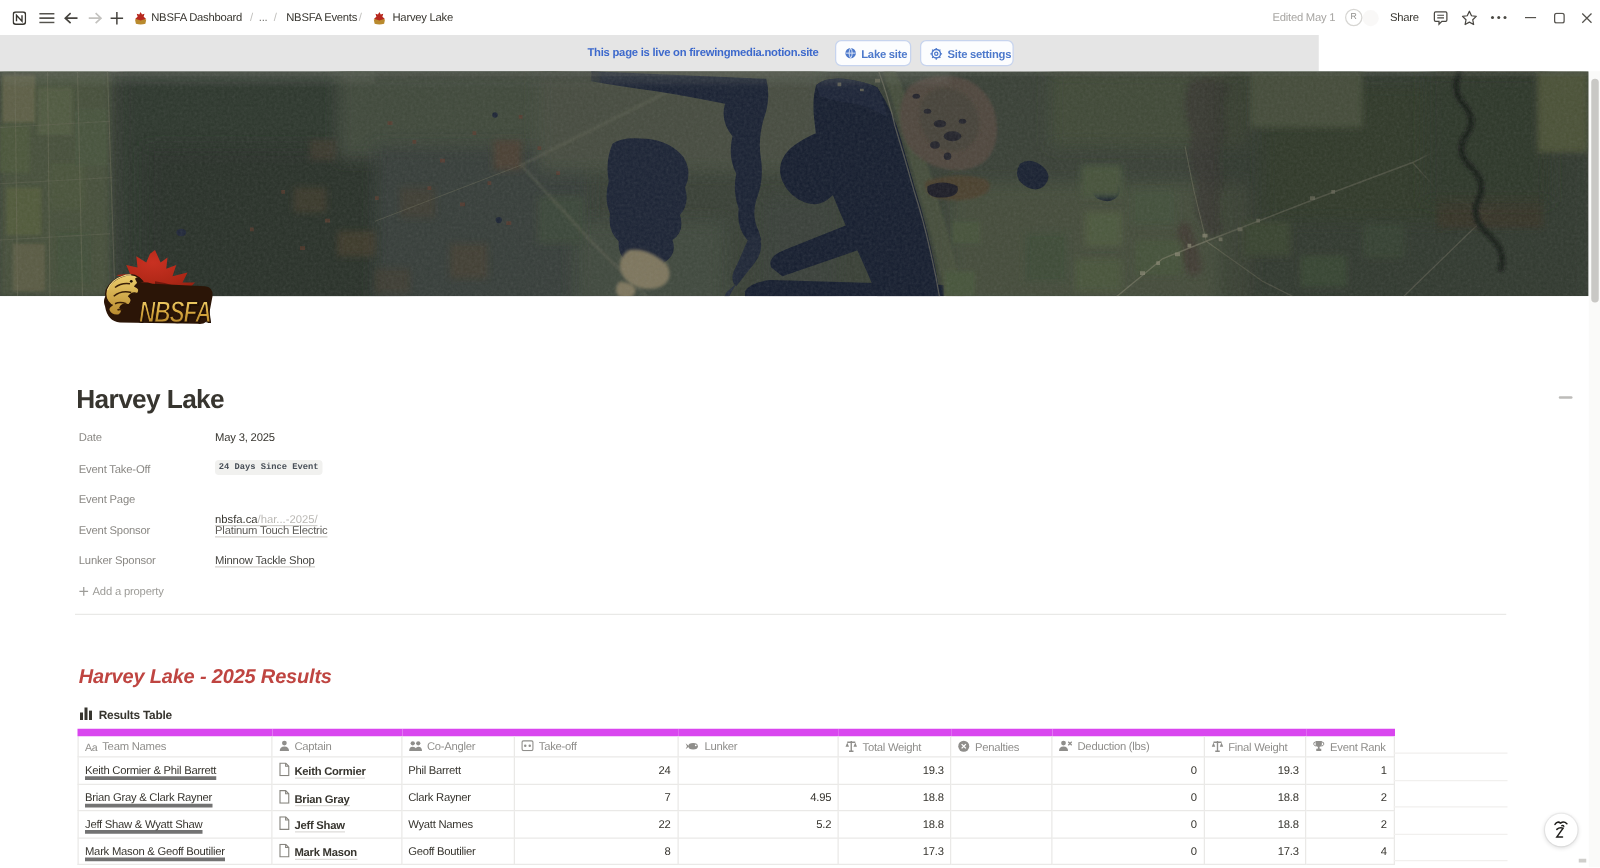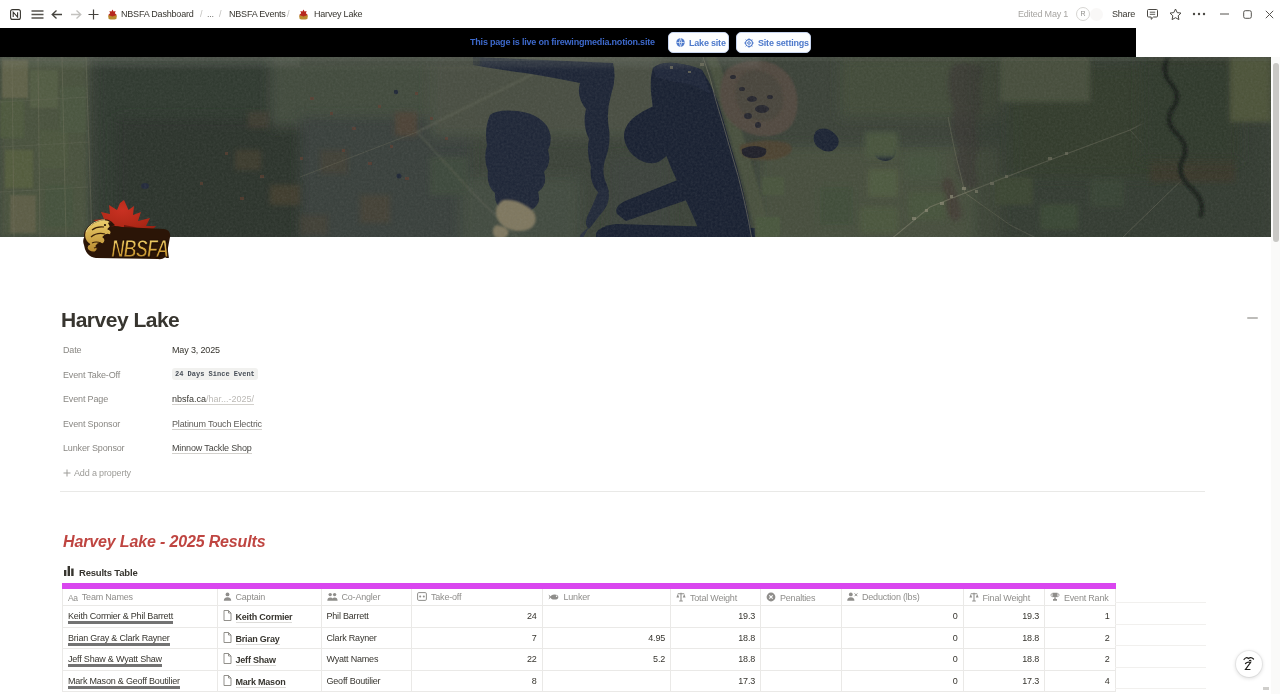--- a/index.html
+++ b/index.html
@@ -7,21 +7,21 @@
     font-family:"Liberation Sans", sans-serif; }
   .abs { position:absolute; }
   #app { position:relative; width:1280px; height:694px; }
 
   
   #titlebar { position:absolute; left:0; top:0; width:1280px; height:28px; background:#fff; }
   .crumbtext { font-size:9px; letter-spacing:-0.2px; color:#37352f; }
   .crumbsep { font-size:9px; color:#c0bfbc; }
 
   
-  #banner { position:absolute; left:0; top:28px; width:1136px; height:29px; background:#000000; }
+  #banner { position:absolute; left:0; top:28px; width:1055px; height:29px; background:#e5e5e5; }
   #bannertext { position:absolute; left:470px; top:9px; font-size:9px; font-weight:bold;
      letter-spacing:-0.2px; color:#3d69cc; }
   .bbtn { position:absolute; top:4px; height:21px; border:1px solid #c7d4ee; border-radius:5px;
      background:#fcfdfe; color:#4d79cb; font-size:9px; font-weight:bold; letter-spacing:-0.2px;
      display:flex; align-items:center; }
 
   
   #cover { position:absolute; left:0; top:57px; width:1271px; height:180px; overflow:hidden; }
   #pagetitle { position:absolute; left:61px; top:308px; font-size:21px; font-weight:bold;
      letter-spacing:-0.5px; color:#37352f; }
@@ -360,21 +360,21 @@
 
   <div class="proplabel" style="top:345px;left:63px;position:absolute">Date</div>
   <div class="propval" style="top:345px;left:172px;position:absolute">May 3, 2025</div>
 
   <div class="proplabel" style="top:369.5px;left:63px;position:absolute">Event Take-Off</div>
   <div class="abs" style="left:172px;top:367.5px;height:12px;background:#f1f1ef;border-radius:3px;
        font-family:'Liberation Mono',monospace;font-size:7px;font-weight:bold;color:#484f58;
        line-height:12px;padding:0 3px;letter-spacing:0;">24 Days Since Event</div>
 
   <div class="proplabel" style="top:394px;left:63px;position:absolute">Event Page</div>
-  <div class="propval ulined" style="top:394px;left:172px;position:absolute;letter-spacing:0"><span style="color:#37352f">nbsfa.ca</span><span style="color:#bbb9b5">/har...-2025/</span></div>
+  <div class="propval ulined" style="top:410px;left:172px;position:absolute;letter-spacing:0"><span style="color:#37352f">nbsfa.ca</span><span style="color:#bbb9b5">/har...-2025/</span></div>
 
   <div class="proplabel" style="top:418.5px;left:63px;position:absolute">Event Sponsor</div>
   <div class="propval ulined" style="top:418.5px;left:172px;position:absolute;color:#5d5b57">Platinum Touch Electric</div>
 
   <div class="proplabel" style="top:443px;left:63px;position:absolute">Lunker Sponsor</div>
   <div class="propval ulined" style="top:443px;left:172px;position:absolute;color:#454440">Minnow Tackle Shop</div>
 
   <div class="proplabel" style="top:468px;left:63px;position:absolute;color:#9d9c98">
     <svg style="vertical-align:-1px;margin-right:3px" width="8" height="8" viewBox="0 0 8 8">
         <path d="M4 0.5 V7.5 M0.5 4 H7.5" stroke="#9d9c98" stroke-width="1"></path>

